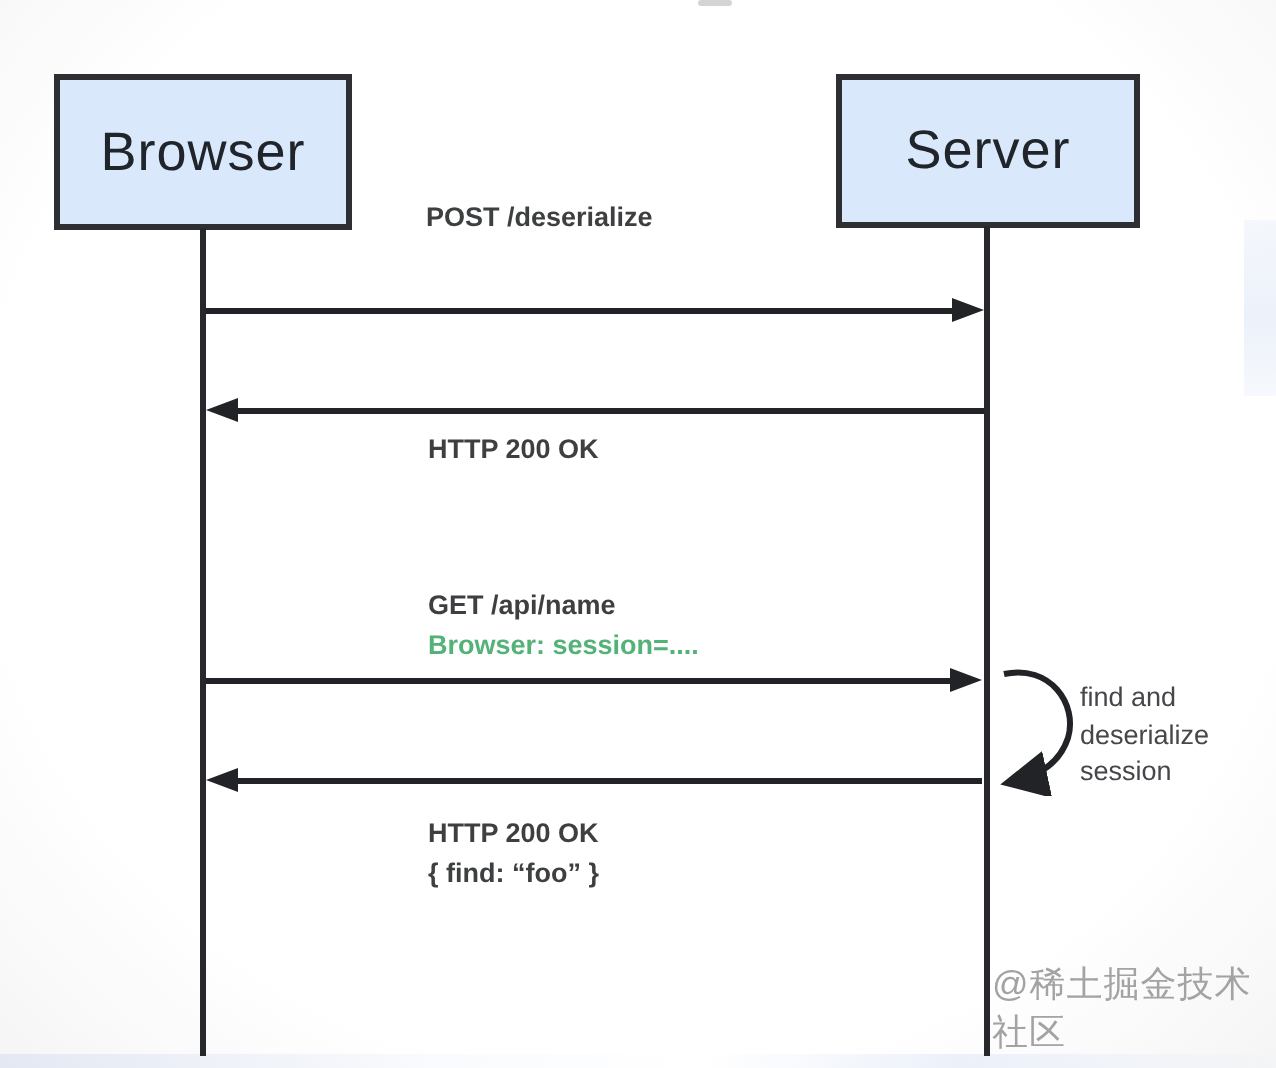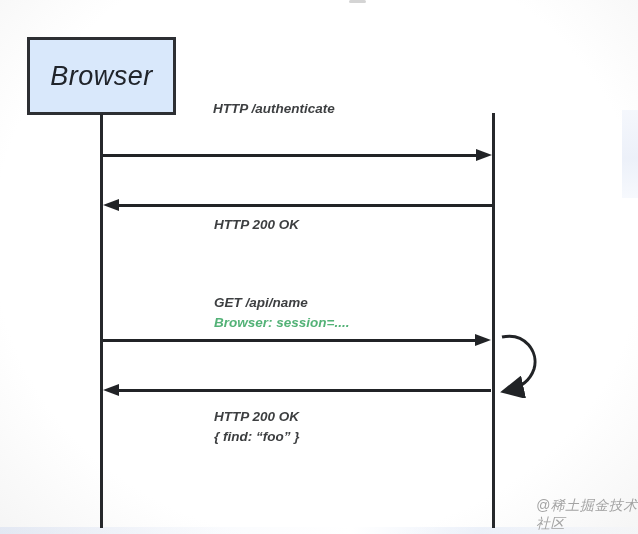--- a/index.html
+++ b/index.html
@@ -4,21 +4,20 @@
 <style>
   * { margin:0; padding:0; box-sizing:border-box; }
   html,body { width:638px; height:534px; }
   body {
     font-family:"Liberation Sans", sans-serif;
     background:#ffffff;
   }
   .canvas {
     position:relative; width:638px; height:534px; overflow:hidden;
     background:radial-gradient(ellipse at 50% 45%, #ffffff 72%, #f5f5f5 100%);
-    font-style:italic;
   }
 
   
   .actor {
     position:absolute;
     background:#d9e8fb;
     border:3px solid #2d2f33;
     display:flex; align-items:center; justify-content:center;
     font-size:27px; color:#20242b; letter-spacing:0.5px;
   }
@@ -52,22 +51,22 @@
   .m3-label { left:214px; top:293px; }
   .m4-label { left:214px; top:407px; }
   .green-line { color:#53b277; }
 
   
   .self-loop { position:absolute; left:495px; top:332px; }
   .server-note { position:absolute; left:540px; top:340px; font-size:13.5px;
                  line-height:18.5px; color:#45474a; font-weight:500; white-space:nowrap; }
 
   
-  .watermark { position:absolute; left:496px; top:497px; font-size:14px;
-               color:#a3a3a3; letter-spacing:0.5px;margin-left:40px; }
+  .watermark { position:absolute; left:496px; top:480px; font-size:18px;
+               color:#a3a3a3; letter-spacing:0.5px; }
 
   
   .crop-mark { position:absolute; left:349px; top:0; width:17px; height:3px;
                background:#c9c9c9; border-radius:2px; opacity:0.8; }
   .edge-smudge-right { position:absolute; left:622px; top:110px; width:16px; height:88px;
                background:linear-gradient(#f3f6fc, #e9eef8 55%, #f5f8fd); opacity:0.85; }
   .bottom-smudge { position:absolute; left:0; top:527px; width:638px; height:7px;
                background:linear-gradient(90deg, rgba(205,216,240,0.45), rgba(235,240,250,0.25) 35%,
                rgba(255,255,255,0) 55%, rgba(210,222,244,0.4) 75%, rgba(240,244,252,0.2));
   }
@@ -77,26 +76,29 @@
 
 <div class="canvas">
 
   <div class="crop-mark"></div>
   <div class="edge-smudge-right"></div>
   <div class="bottom-smudge"></div>
 
   <div class="actor actor-browser">
     <span>Browser</span>
   </div>
+  <div class="actor actor-server">
+    <span>Server</span>
+  </div>
 
   <div class="lifeline lifeline-browser"></div>
   <div class="lifeline lifeline-server"></div>
 
   <div class="msg-label m1-label">
-    <div>HTTP /authenticate</div>
+    <div>POST /deserialize</div>
   </div>
   <div class="arrow right m1-arrow">
     <span class="shaft"></span>
     <span class="head"></span>
   </div>
 
   <div class="arrow left m2-arrow">
     <span class="shaft"></span>
     <span class="head"></span>
   </div>
@@ -114,20 +116,25 @@
   </div>
 
   <svg class="self-loop" width="48" height="66" viewBox="0 0 48 66">
     <defs>
       <marker id="ah" markerWidth="8" markerHeight="8" refX="6" refY="4" orient="auto">
         <path d="M0,0 L8,4 L0,8 z" fill="#212326"></path>
       </marker>
     </defs>
     <path d="M 7 5 C 30 0 44 20 39 37 C 35 49 25 56 11 59" fill="none" stroke="#212326" stroke-width="3" marker-end="url(#ah)"></path>
   </svg>
+  <div class="server-note">
+    <div>find and</div>
+    <div>deserialize</div>
+    <div>session</div>
+  </div>
 
   <div class="arrow left m4-arrow">
     <span class="shaft"></span>
     <span class="head"></span>
   </div>
   <div class="msg-label m4-label">
     <div>HTTP 200 OK</div>
     <div>{ find: “foo” }</div>
   </div>
 

